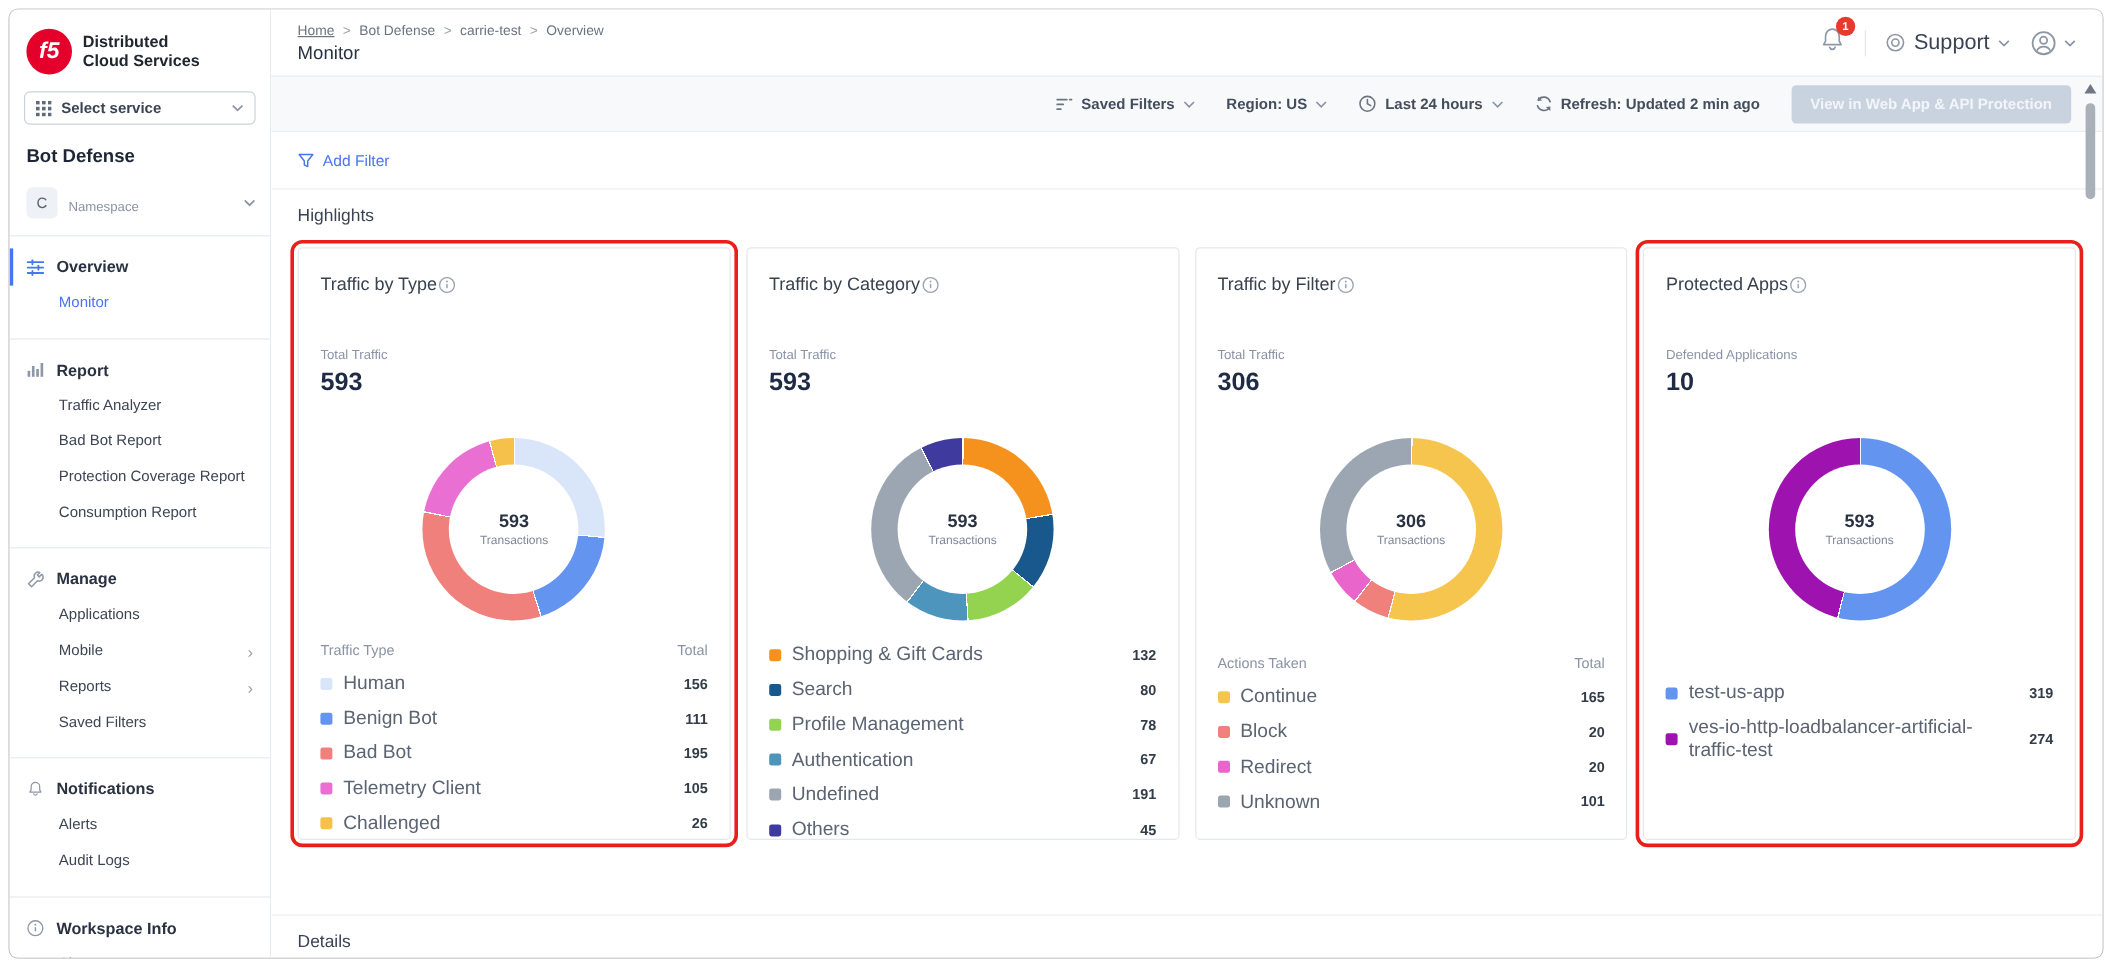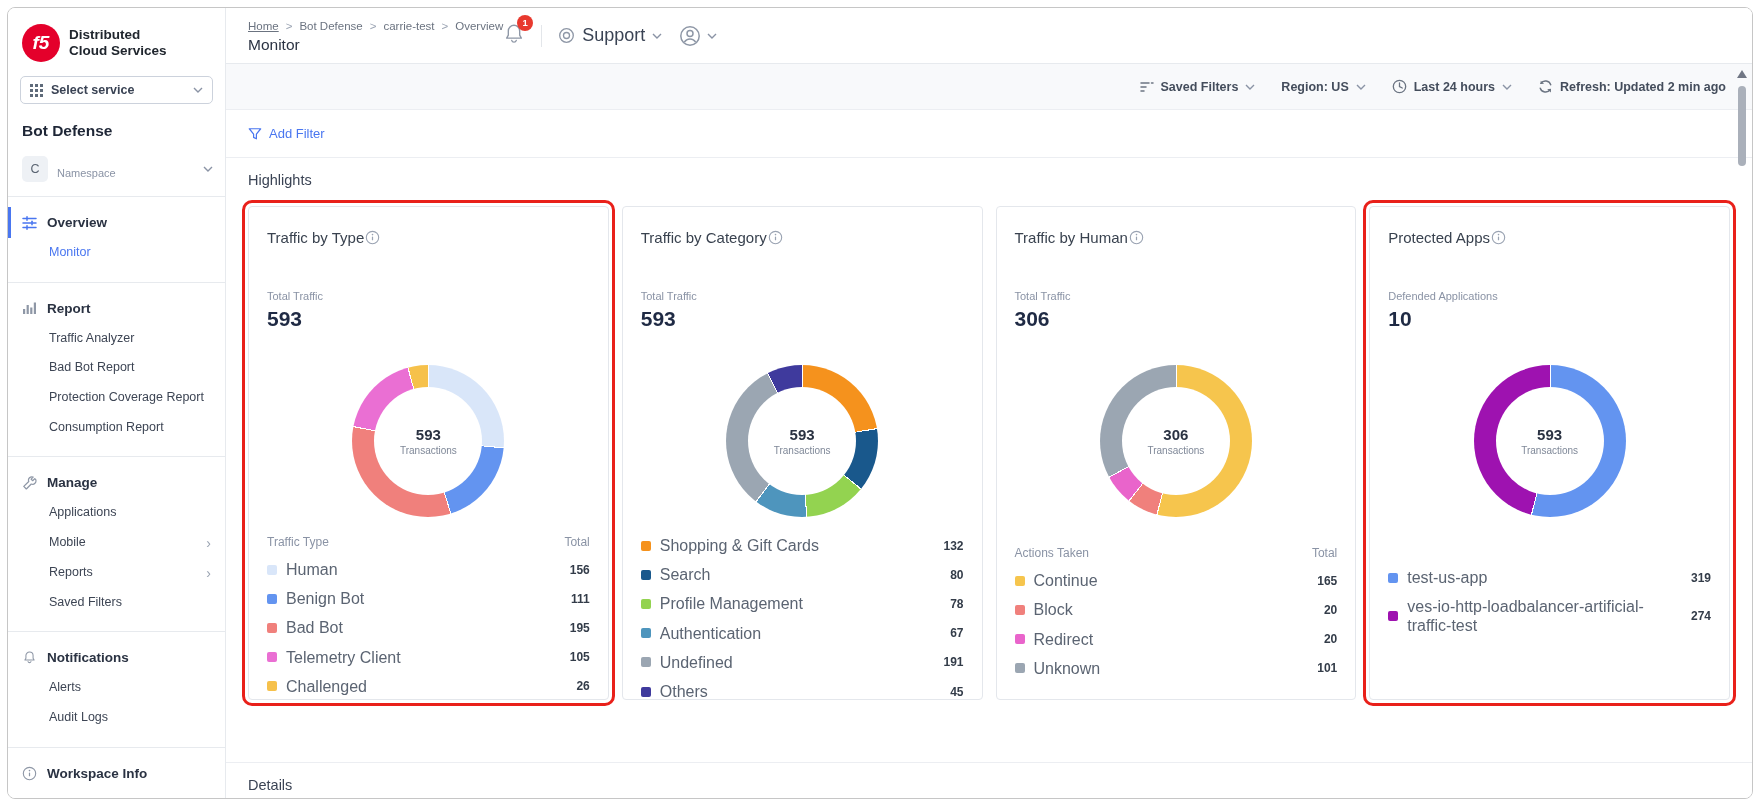--- a/index.html
+++ b/index.html
@@ -23,21 +23,21 @@
   .nav-head { display:flex; align-items:center; gap:10px; padding:8px 14px; cursor:pointer; }
   .nav-head.active { border-left:3px solid #4976f0; padding-left:11px; }
   .nav-head .nav-label { font-size:13.5px; font-weight:bold; color:#2a3242; }
   .nav-sub { display:flex; align-items:center; font-size:12.5px; color:#3d4554; padding:7px 14px 7px 41px; cursor:pointer; }
   .nav-sub.active { color:#4976f0; }
   .nav-sub .sub-label { flex:1; line-height:1.25; }
   .chev-r { color:#9aa3b2; font-size:14px; }
 
   
   .main { flex:1; position:relative; background:#fff; display:flex; flex-direction:column; }
-  .topbar { height:56px; background:#fff; border-bottom:1px solid #e7eaee; display:flex; align-items:center; padding:0 22px; flex-shrink:0; }
+  .topbar { height:56px; background:#fff; border-bottom:1px solid #e7eaee; display:flex; align-items:center; justify-content:space-between; padding:0 22px; flex-shrink:0; }
   .crumbs-wrap { padding-top:2px; }
   .breadcrumb { font-size:11.5px; color:#6b7380; display:flex; gap:7px; align-items:center; }
   .breadcrumb .bc-item { cursor:default; }
   .breadcrumb .bc-link { text-decoration:underline; cursor:pointer; }
   .breadcrumb .bc-sep { color:#9aa3b2; }
   .page-title { font-size:15.5px; color:#2a3242; margin-top:4px; }
   .topbar-right { display:flex; align-items:center; gap:16px; }
   .bell-wrap { position:relative; cursor:pointer; }
   .badge { position:absolute; top:-7px; right:-8px; min-width:16px; height:16px; border-radius:50%; background:#e8392e; color:#fff; font-size:9.5px; font-weight:bold; display:flex; align-items:center; justify-content:center; }
   .v-div { width:1px; height:22px; background:#e3e6ea; }
@@ -311,20 +311,21 @@
         </div>
         <div class="tool-item">
           <svg width="15" height="15" viewBox="0 0 16 16">
             <path d="M13.6 6.2A6 6 0 0 0 3 4.6" fill="none" stroke="#6b7482" stroke-width="1.5" stroke-linecap="round"></path>
             <polygon points="2.2,1.6 2.2,5.6 6.2,5.2" fill="#6b7482" transform="scale(0.9) translate(1,0.4)"></polygon>
             <path d="M2.4 9.8A6 6 0 0 0 13 11.4" fill="none" stroke="#6b7482" stroke-width="1.5" stroke-linecap="round"></path>
             <polygon points="13.8,14.4 13.8,10.4 9.8,10.8" fill="#6b7482"></polygon>
           </svg>
           <span>Refresh: Updated 2 min ago</span>
         </div>
+        <button class="view-btn">View in Web App &amp; API Protection</button>
       </div>
 
       <div class="addfilter-row">
         <div class="add-filter">
           <svg width="14" height="14" viewBox="0 0 16 16">
             <path d="M1.5 2h13L9.6 8.2v5.3l-3.2-1.6V8.2z" fill="none" stroke="#4976f0" stroke-width="1.4" stroke-linejoin="round"></path>
           </svg>
           <span>Add Filter</span>
         </div>
       </div>
@@ -436,21 +437,21 @@
               <div class="legend-row">
                 <span class="swatch" style="background: rgb(63, 58, 157);"></span>
                 <span class="legend-label">Others</span>
                 <span class="legend-value">45</span>
               </div>
             </div>
   </div>
 
   <div class="card">
     <div class="card-title-row">
-      <span class="card-title">Traffic by Human</span>
+      <span class="card-title">Traffic by Filter</span>
       <svg class="info-icon" width="15" height="15" viewBox="0 0 16 16">
         <circle cx="8" cy="8" r="6.6" fill="none" stroke="#9aa3b2" stroke-width="1.2"></circle>
         <rect x="7.35" y="6.9" width="1.3" height="4.1" rx="0.65" fill="#9aa3b2"></rect>
         <circle cx="8" cy="4.9" r="0.85" fill="#9aa3b2"></circle>
       </svg>
     </div>
     <div class="metric">
       <div class="metric-label">Total Traffic</div>
       <div class="metric-value">306</div>
     </div>

